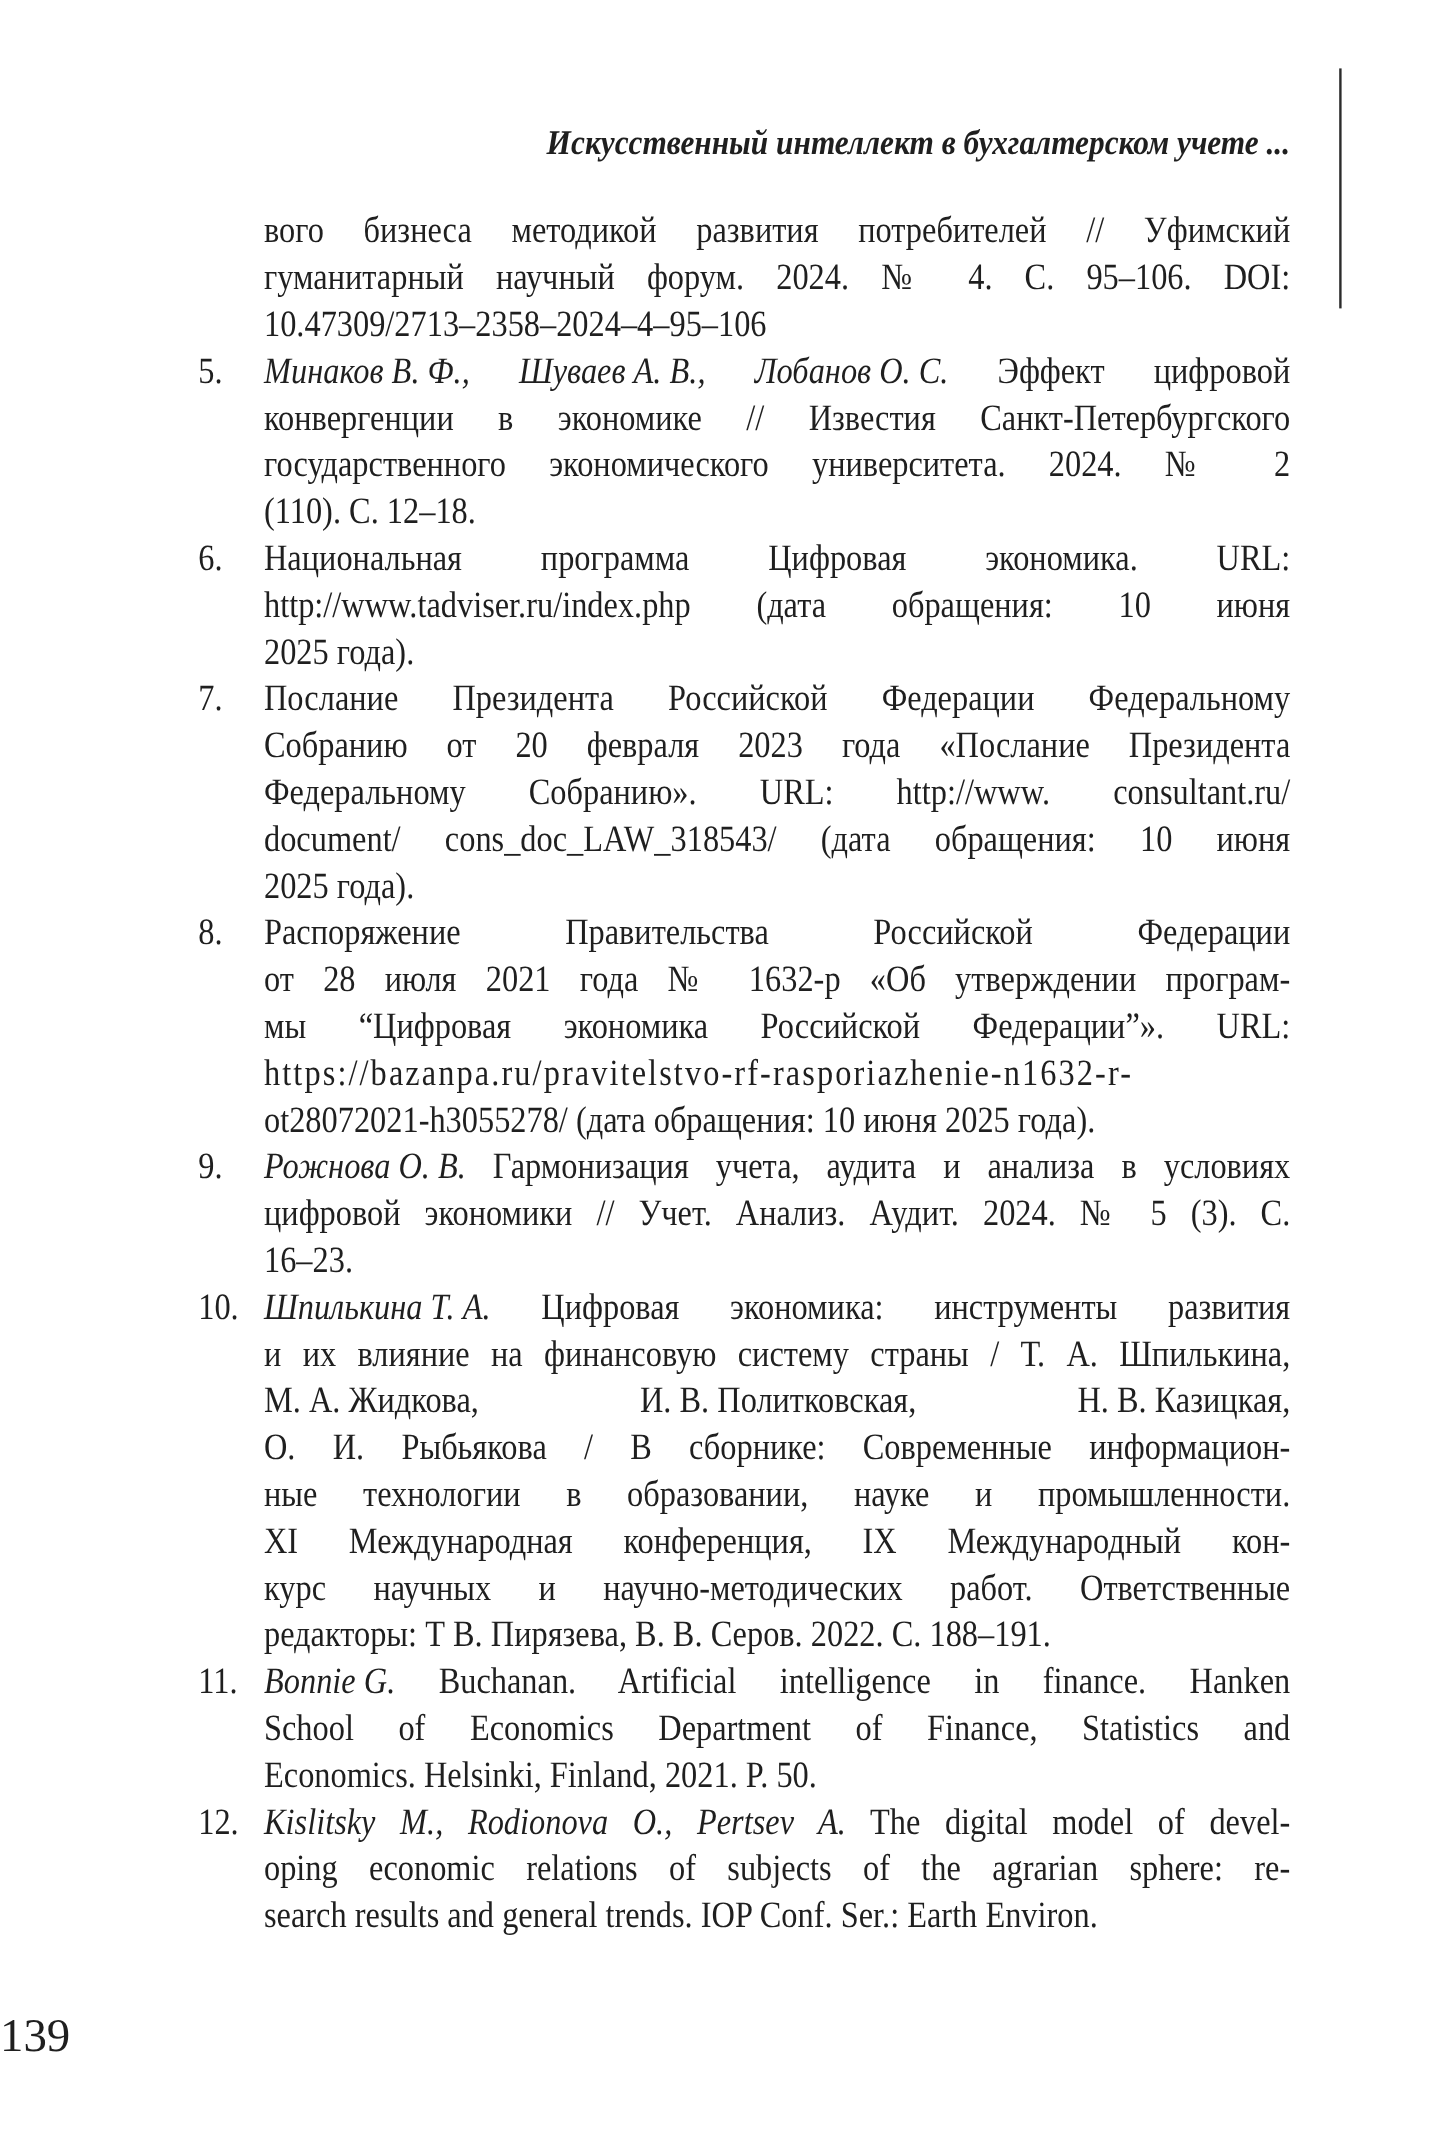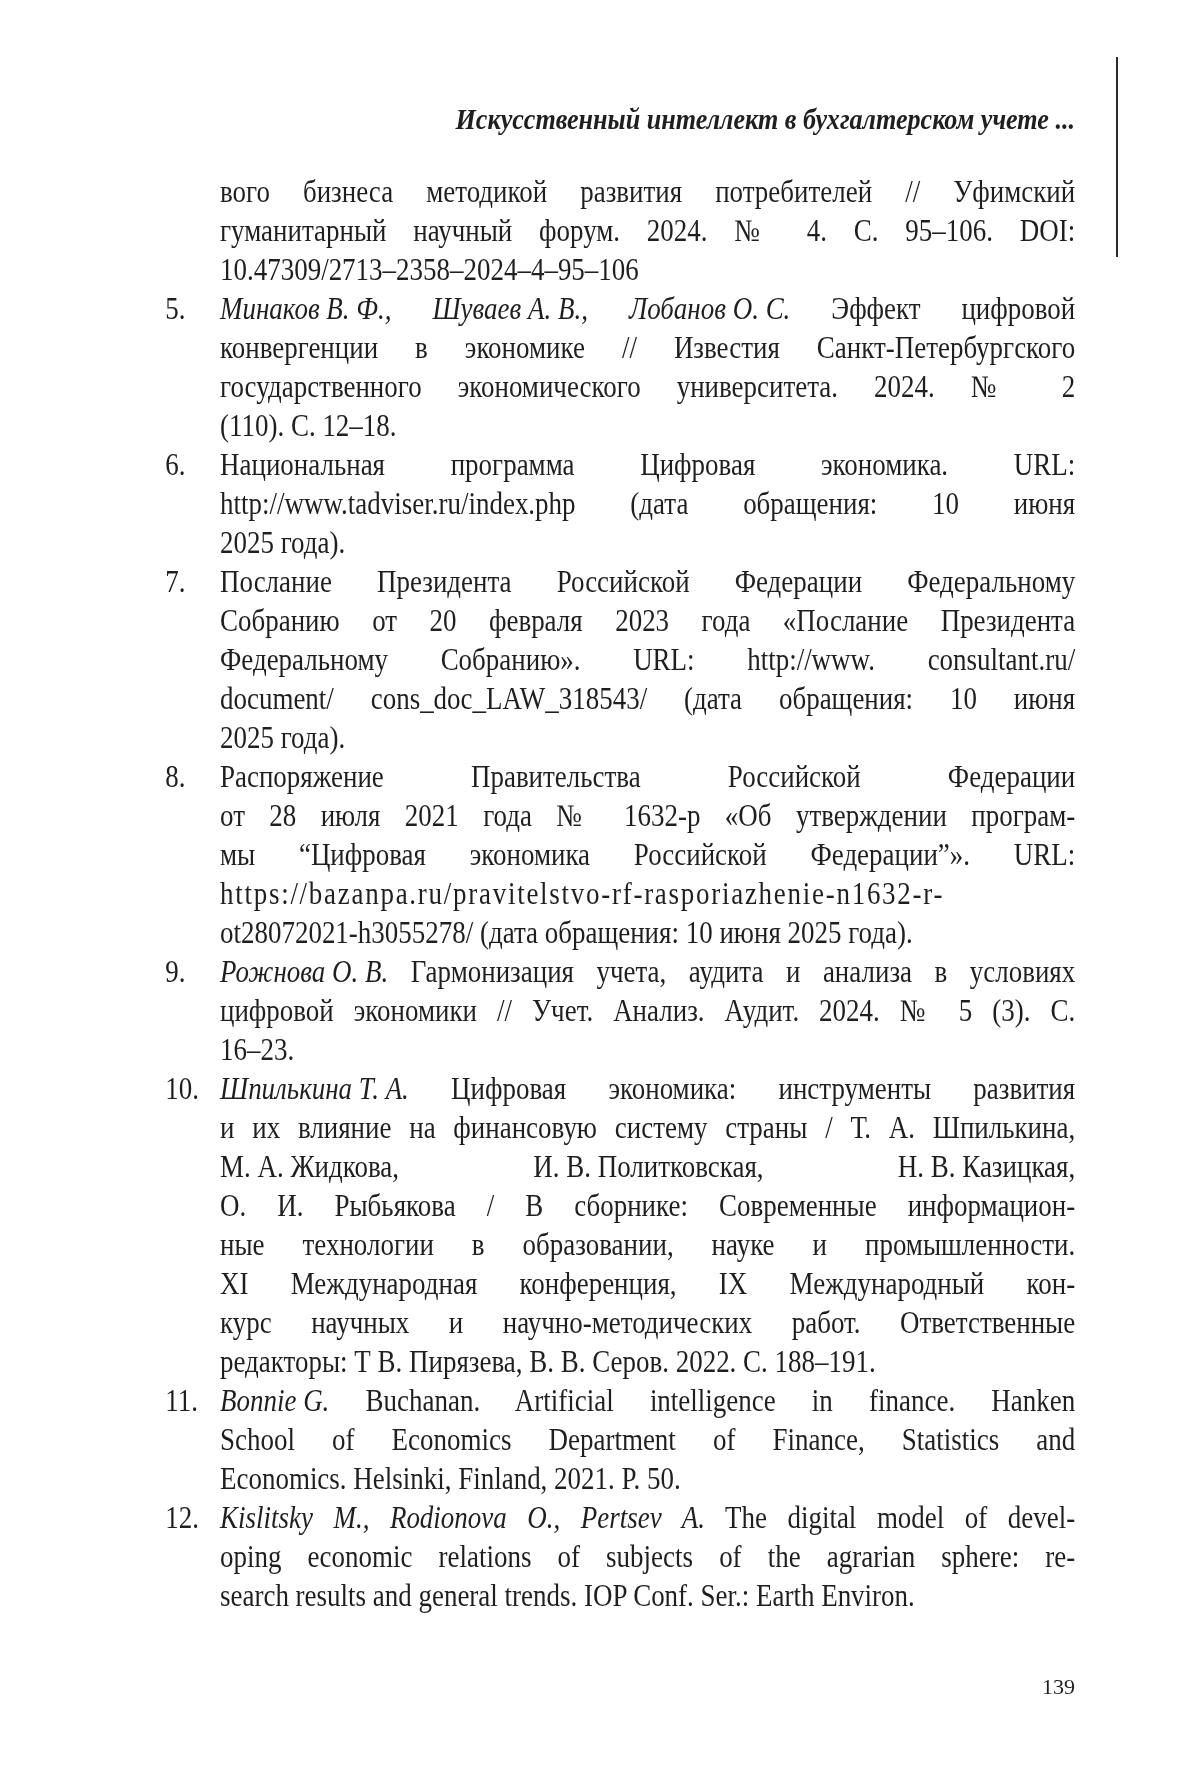--- a/index.html
+++ b/index.html
@@ -52,22 +52,22 @@
   .line { text-align: justify; text-align-last: justify; }
   .line.last { text-align-last: left; }
   .line.spread { letter-spacing: 2px; }
   .seg.it { font-style: italic; }
   .seg.kt { display: inline-block; }
   .page-number {
     position: absolute;
     top: 1674px;
     left: 0;
     width: 1075px;
-    text-align: right;
-    font-size: 22px;
+    text-align: left;
+    font-size: 39px;
   }
 </style>
 </head>
 <body>
 
 <div class="running-head">Искусственный интеллект в бухгалтерском учете ...</div>
 
 <div class="page-edge-rule"></div>
 
 <div class="content">

